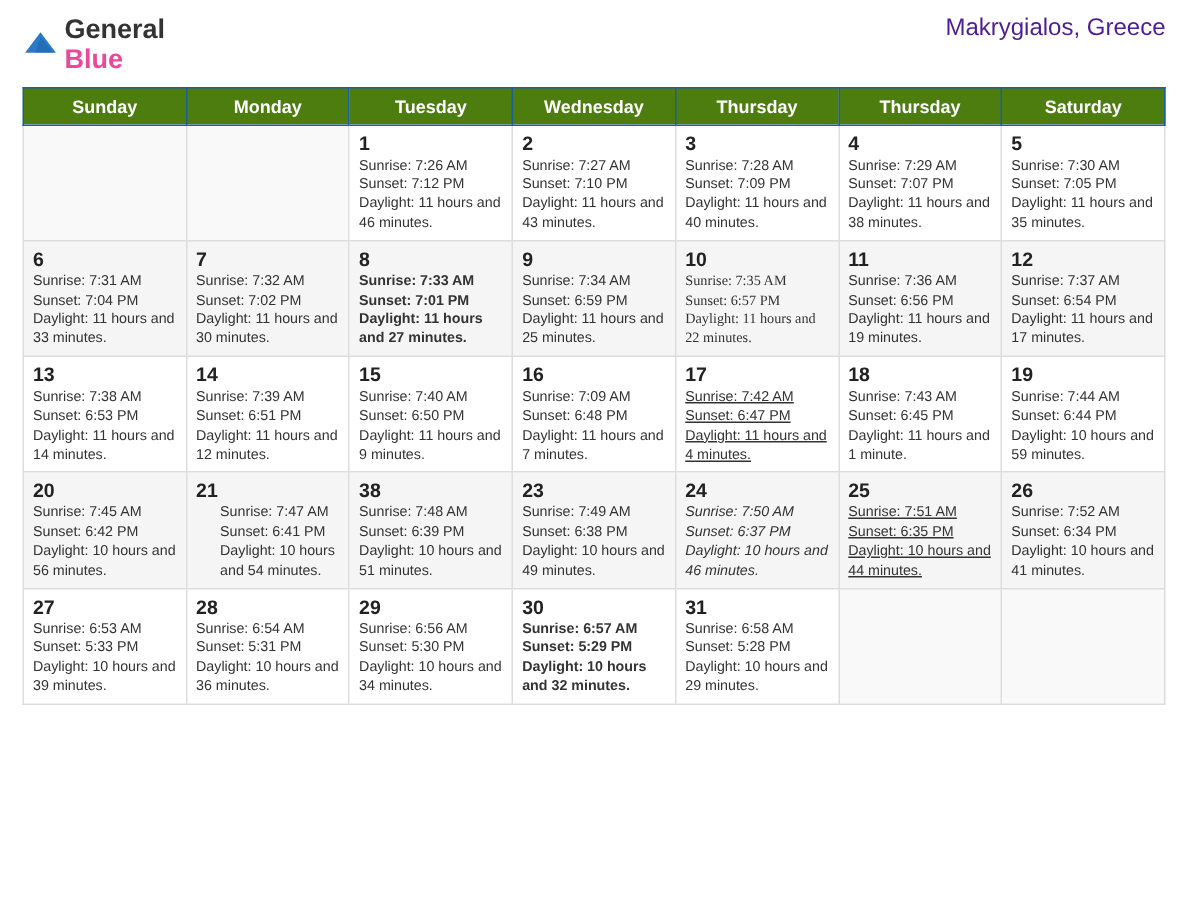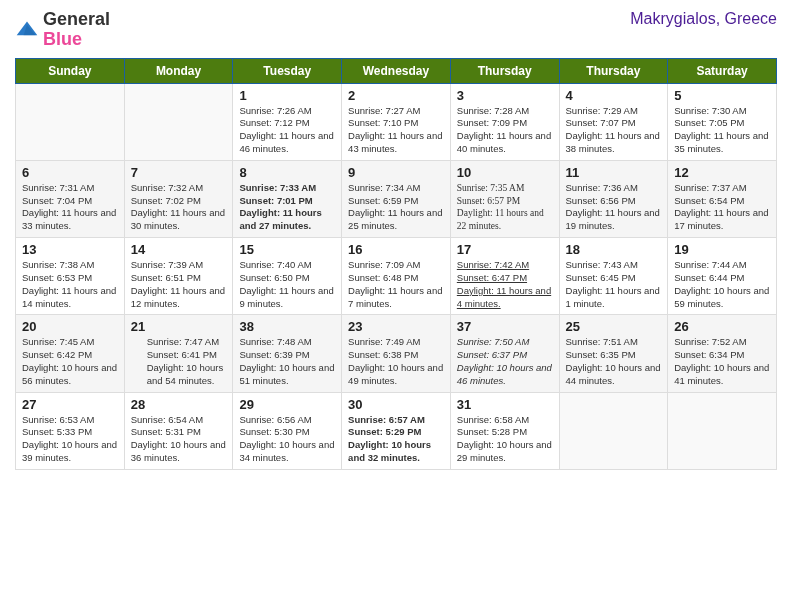--- a/index.html
+++ b/index.html
@@ -270,28 +270,28 @@
 Sunset: 6:39 PM
 Daylight: 10 hours and 51 minutes.</div>
           </td>
           <td>
             <span class="day-number">23</span>
             <div class="day-info" style="white-space: pre-line;">Sunrise: 7:49 AM
 Sunset: 6:38 PM
 Daylight: 10 hours and 49 minutes.</div>
           </td>
           <td>
-            <span class="day-number">37</span>
+            <span class="day-number">24</span>
             <div class="day-info" style="white-space: pre-line; font-style: italic;">Sunrise: 7:50 AM
 Sunset: 6:37 PM
 Daylight: 10 hours and 46 minutes.</div>
           </td>
           <td>
             <span class="day-number">25</span>
-            <div class="day-info" style="white-space: pre-line;">Sunrise: 7:51 AM
+            <div class="day-info" style="white-space: pre-line; text-decoration: underline;">Sunrise: 7:51 AM
 Sunset: 6:35 PM
 Daylight: 10 hours and 44 minutes.</div>
           </td>
           <td>
             <span class="day-number">26</span>
             <div class="day-info" style="white-space: pre-line;">Sunrise: 7:52 AM
 Sunset: 6:34 PM
 Daylight: 10 hours and 41 minutes.</div>
           </td>
         </tr>

